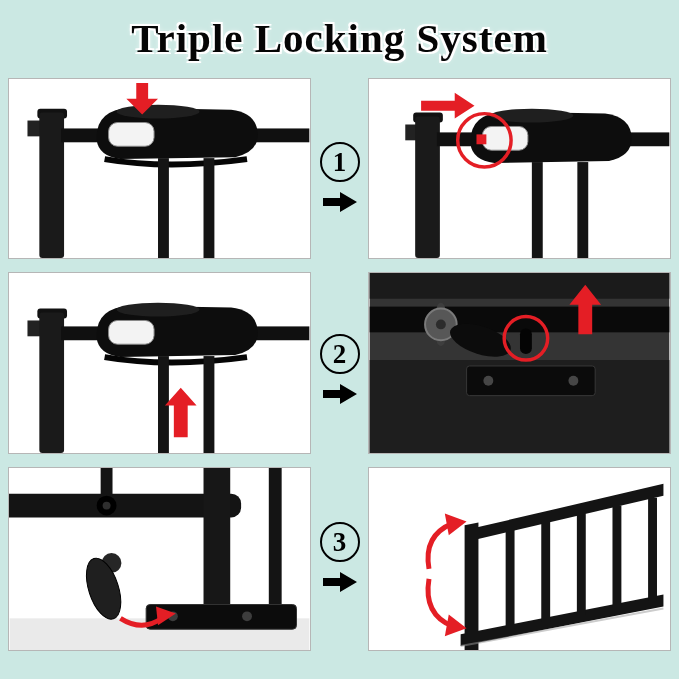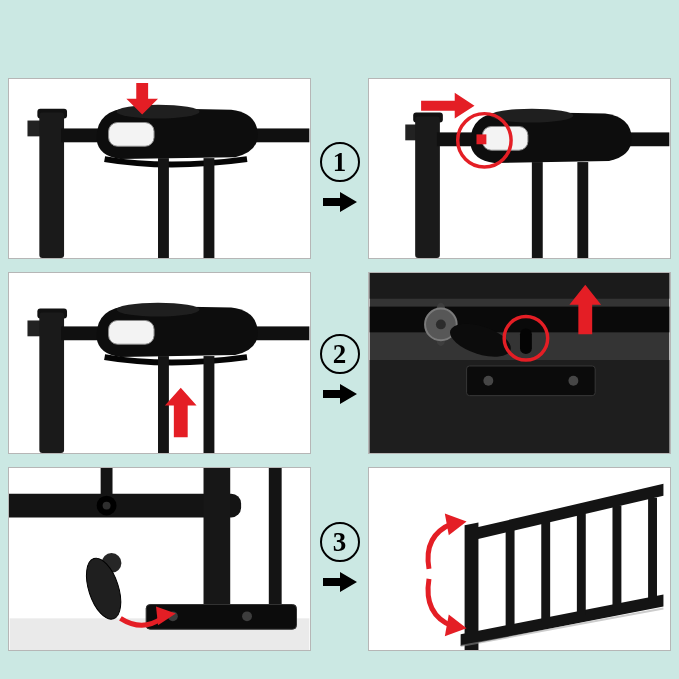--- a/index.html
+++ b/index.html
@@ -62,20 +62,21 @@
     color: #000;
     font-family: "Liberation Serif", serif;
   }
   .step-arrow { margin-top: 10px; }
 </style>
 </head>
 <body>
 
 <div class="canvas">
 
+  <div class="title">Triple Locking System</div>
 
   <div class="panel p1l">
     <svg viewBox="0 0 303 181">
       <g>
         <rect x="18" y="42" width="14" height="16" fill="#222"></rect>
         <rect x="28" y="30" width="30" height="10" rx="3" fill="#111"></rect>
         <rect x="30" y="34" width="25" height="147" rx="3" fill="#1a1a1a"></rect>
         <rect x="52" y="50" width="251" height="14" fill="#101010"></rect>
         <path d="M88,62 Q86,31 122,29 L224,31 Q250,34 251,56 Q251,74 228,79 L112,81 Q90,78 88,62 Z" fill="#0d0d0d"></path>
         <ellipse cx="150" cy="33" rx="42" ry="7" fill="#1f1f1f"></ellipse>

